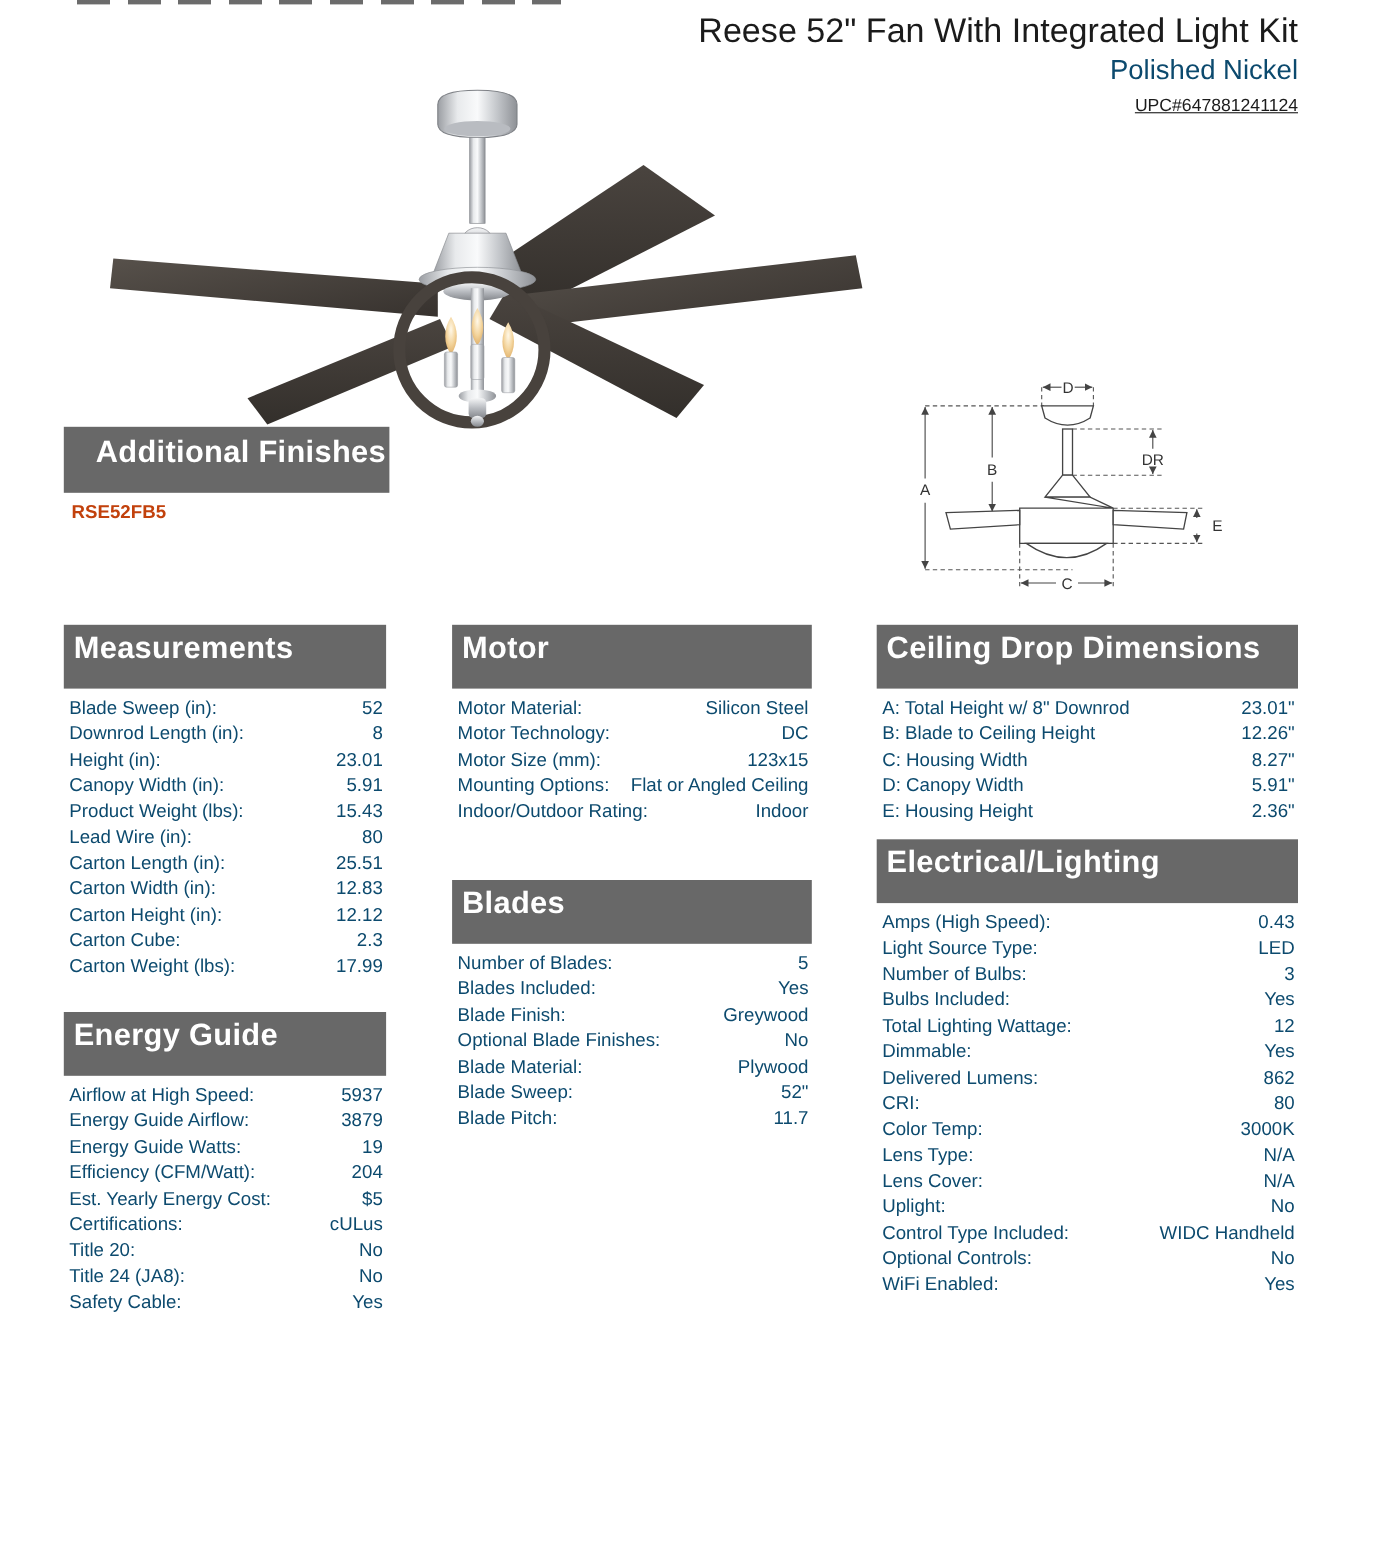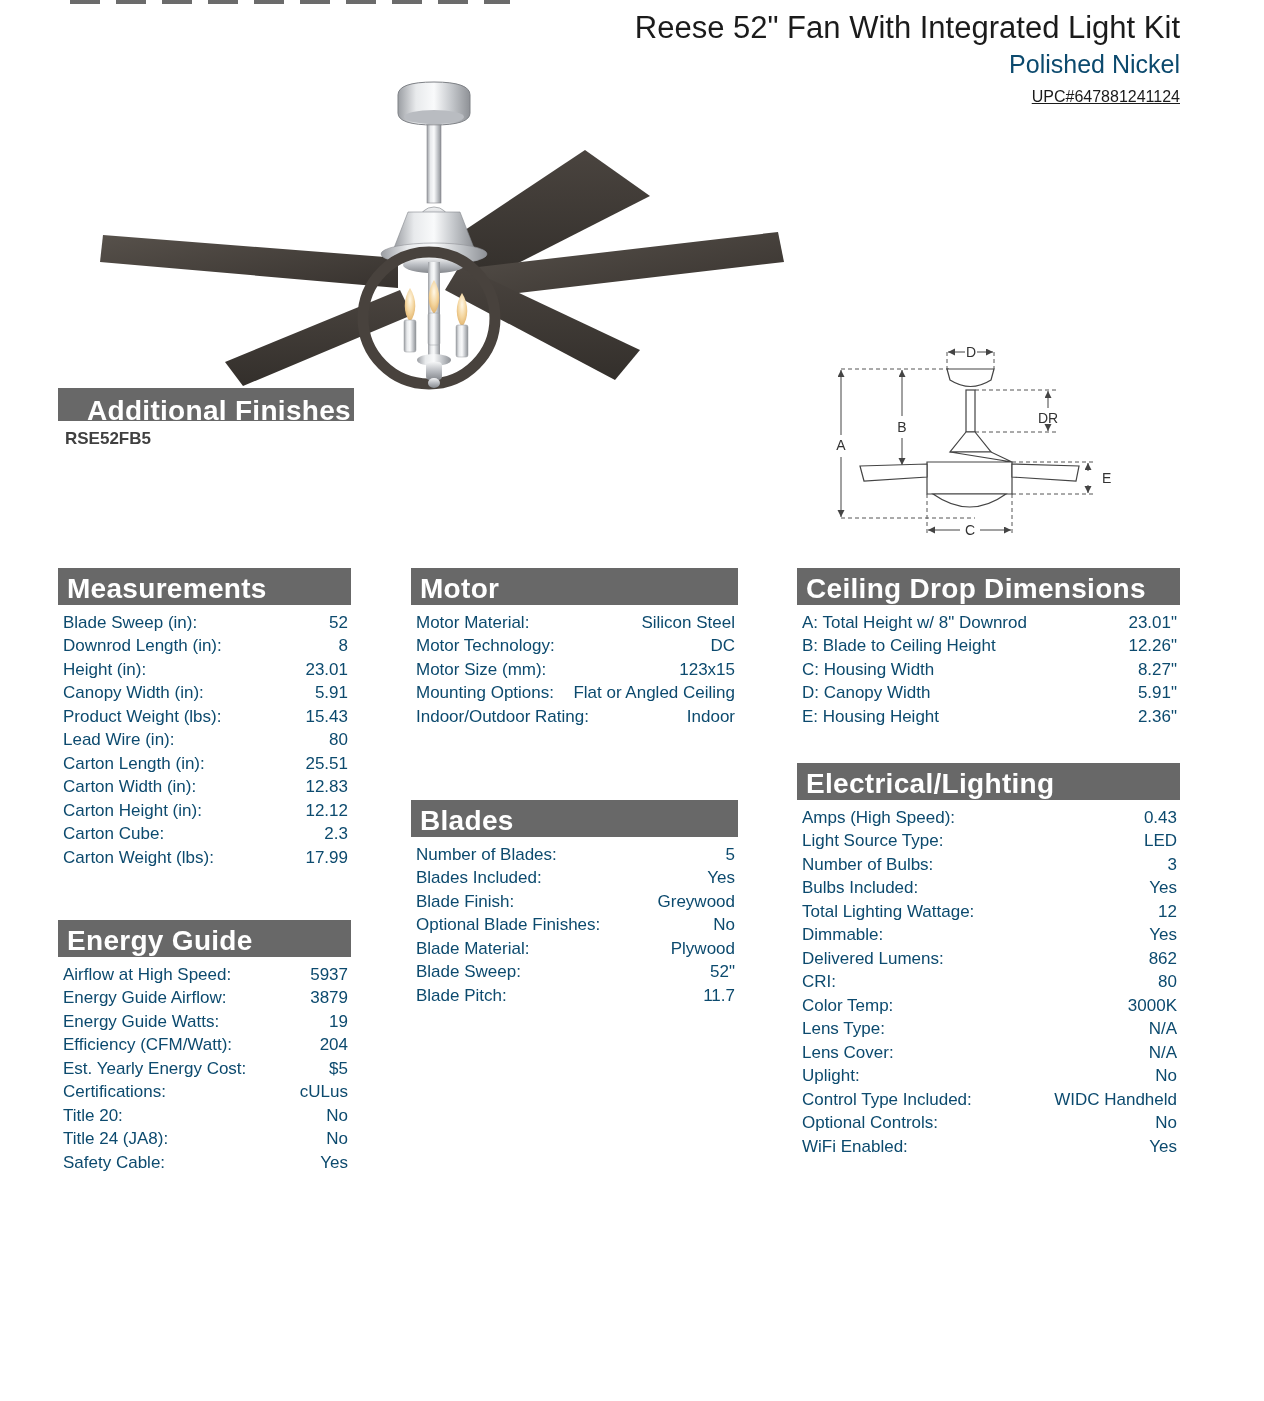--- a/index.html
+++ b/index.html
@@ -13,43 +13,43 @@
     background:repeating-linear-gradient(90deg,#3a3a3a 0 30px,transparent 30px 46px);
   }
   
   #title-block{position:absolute;top:8px;right:84px;text-align:right;}
   #title-block .t1{font-size:31px;line-height:40px;color:#1b1b1b;}
   #title-block .t2{font-size:25px;line-height:33px;color:#0c4a6e;}
   #title-block .t3{font-size:16px;line-height:31px;color:#1b1b1b;text-decoration:underline;}
   
   .spec-header{
     background:var(--header-bg,#686868);color:#fff;font-weight:bold;font-size:28px;
-    height:37px;line-height:42px;padding-left:9px;letter-spacing:.3px;
+    height:58px;line-height:42px;padding-left:9px;letter-spacing:.3px;
     white-space:nowrap;overflow:hidden;
   }
   .spec-section{position:absolute;}
   .spec-rows{margin-top:6px;}
   .spec-row{
     display:flex;justify-content:space-between;align-items:center;
     height:23.5px;font-size:17px;color:#0c4a6e;padding:0 3px 0 5px;
   }
   .spec-row .spec-label{white-space:nowrap;}
   .spec-row .spec-value{white-space:nowrap;text-align:right;}
   #sec-measurements{left:58px;top:568px;width:293px;}
   #sec-energy{left:58px;top:920px;width:293px;}
   #sec-motor{left:411px;top:568px;width:327px;}
   #sec-blades{left:411px;top:800px;width:327px;}
   #sec-warranty{left:411px;top:1065px;width:327px;}
   #sec-ceiling{left:797px;top:568px;width:383px;}
   #sec-electrical{left:797px;top:763px;width:383px;}
   #warranty-note{margin-top:12px;font-size:17px;color:#141414;padding-left:5px;}
   
   #additional-finishes{position:absolute;left:58px;top:388px;width:296px;}
-  #additional-finishes .spec-header{height:33px;line-height:45px;padding-left:29px;}
-  #af-model{margin-top:8px;font-size:17px;font-weight:bold;color:#404040;padding-left:7px;}
+  #additional-finishes .spec-header{height:60px;line-height:45px;padding-left:29px;}
+  #af-model{margin-top:8px;font-size:17px;font-weight:bold;color:#c2410c;padding-left:7px;}
   
   #fan-image{position:absolute;left:55px;top:55px;}
   #drop-diagram{position:absolute;left:830px;top:340px;}
   .dim-label{font-size:14px;fill:#333;font-family:"Liberation Sans",sans-serif;}
 </style>
 </head>
 <body>
 
 <div id="sheet">
 

